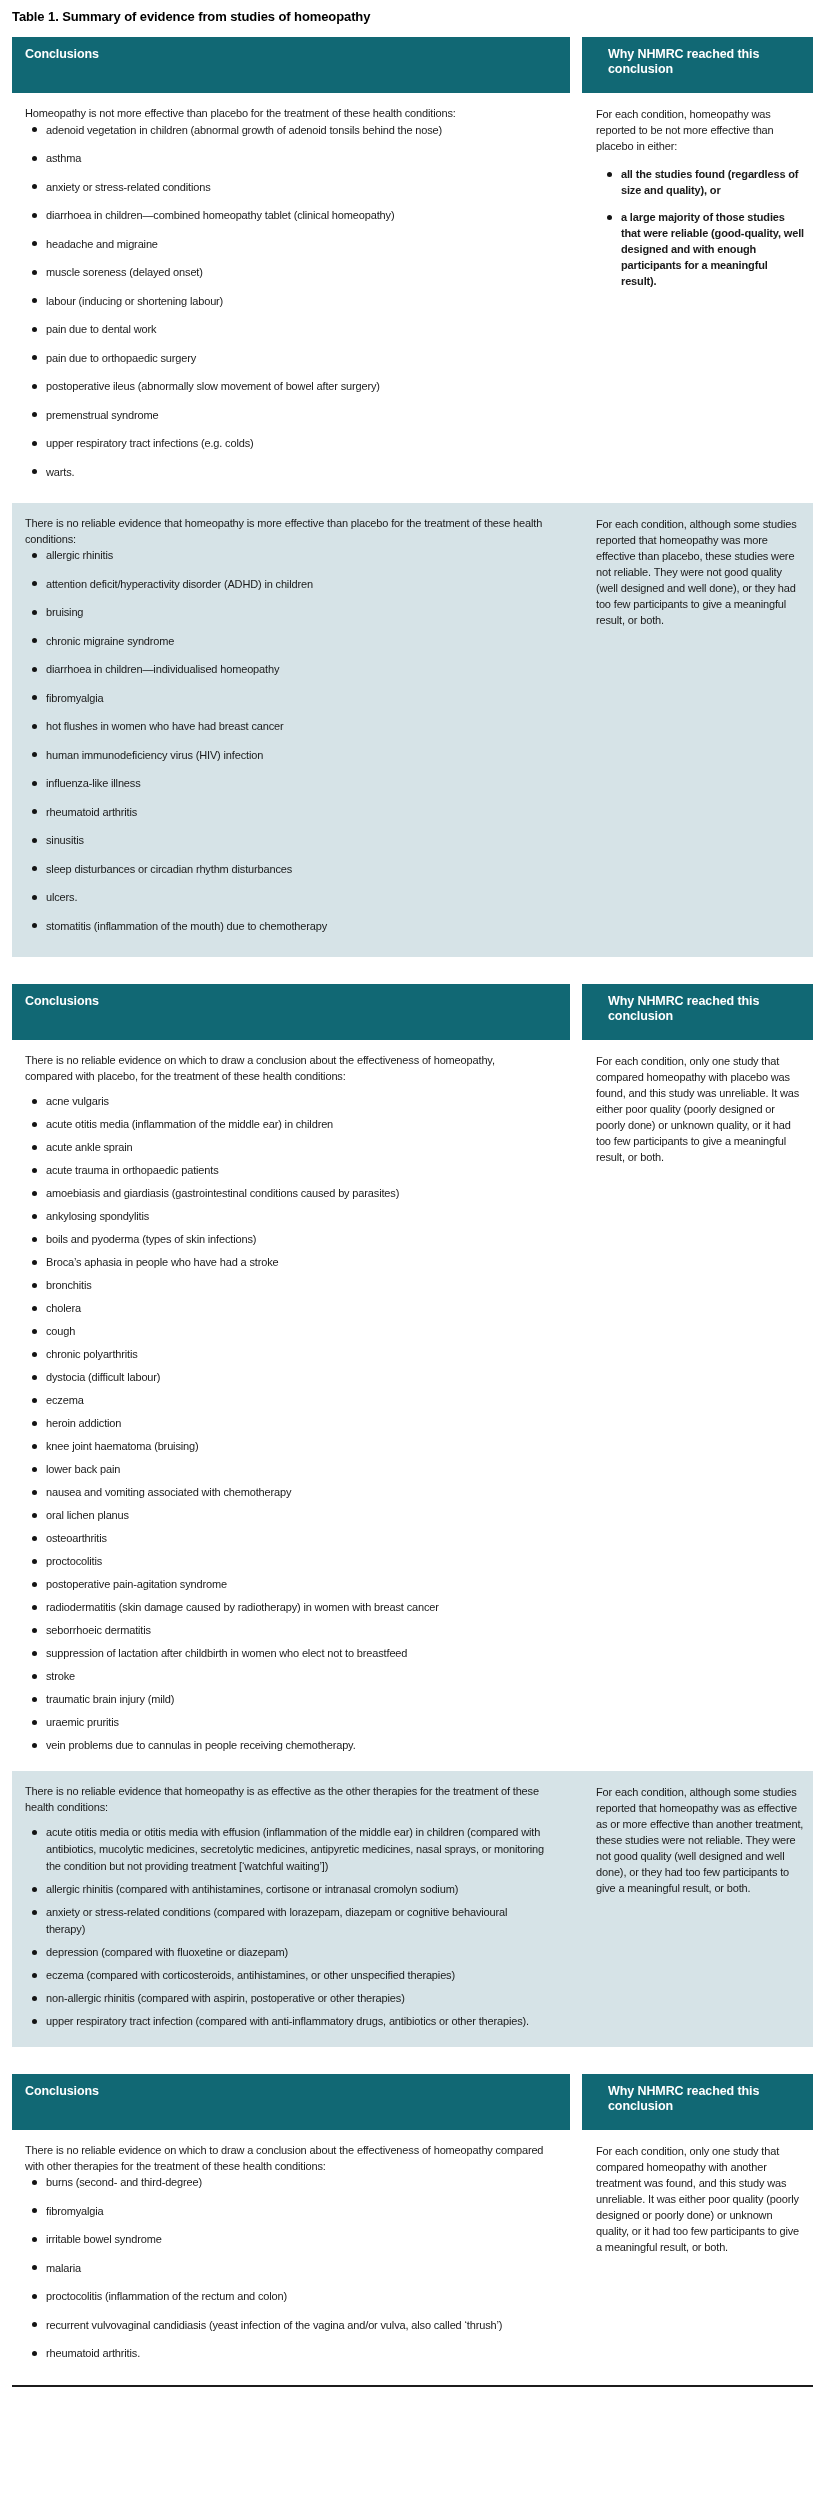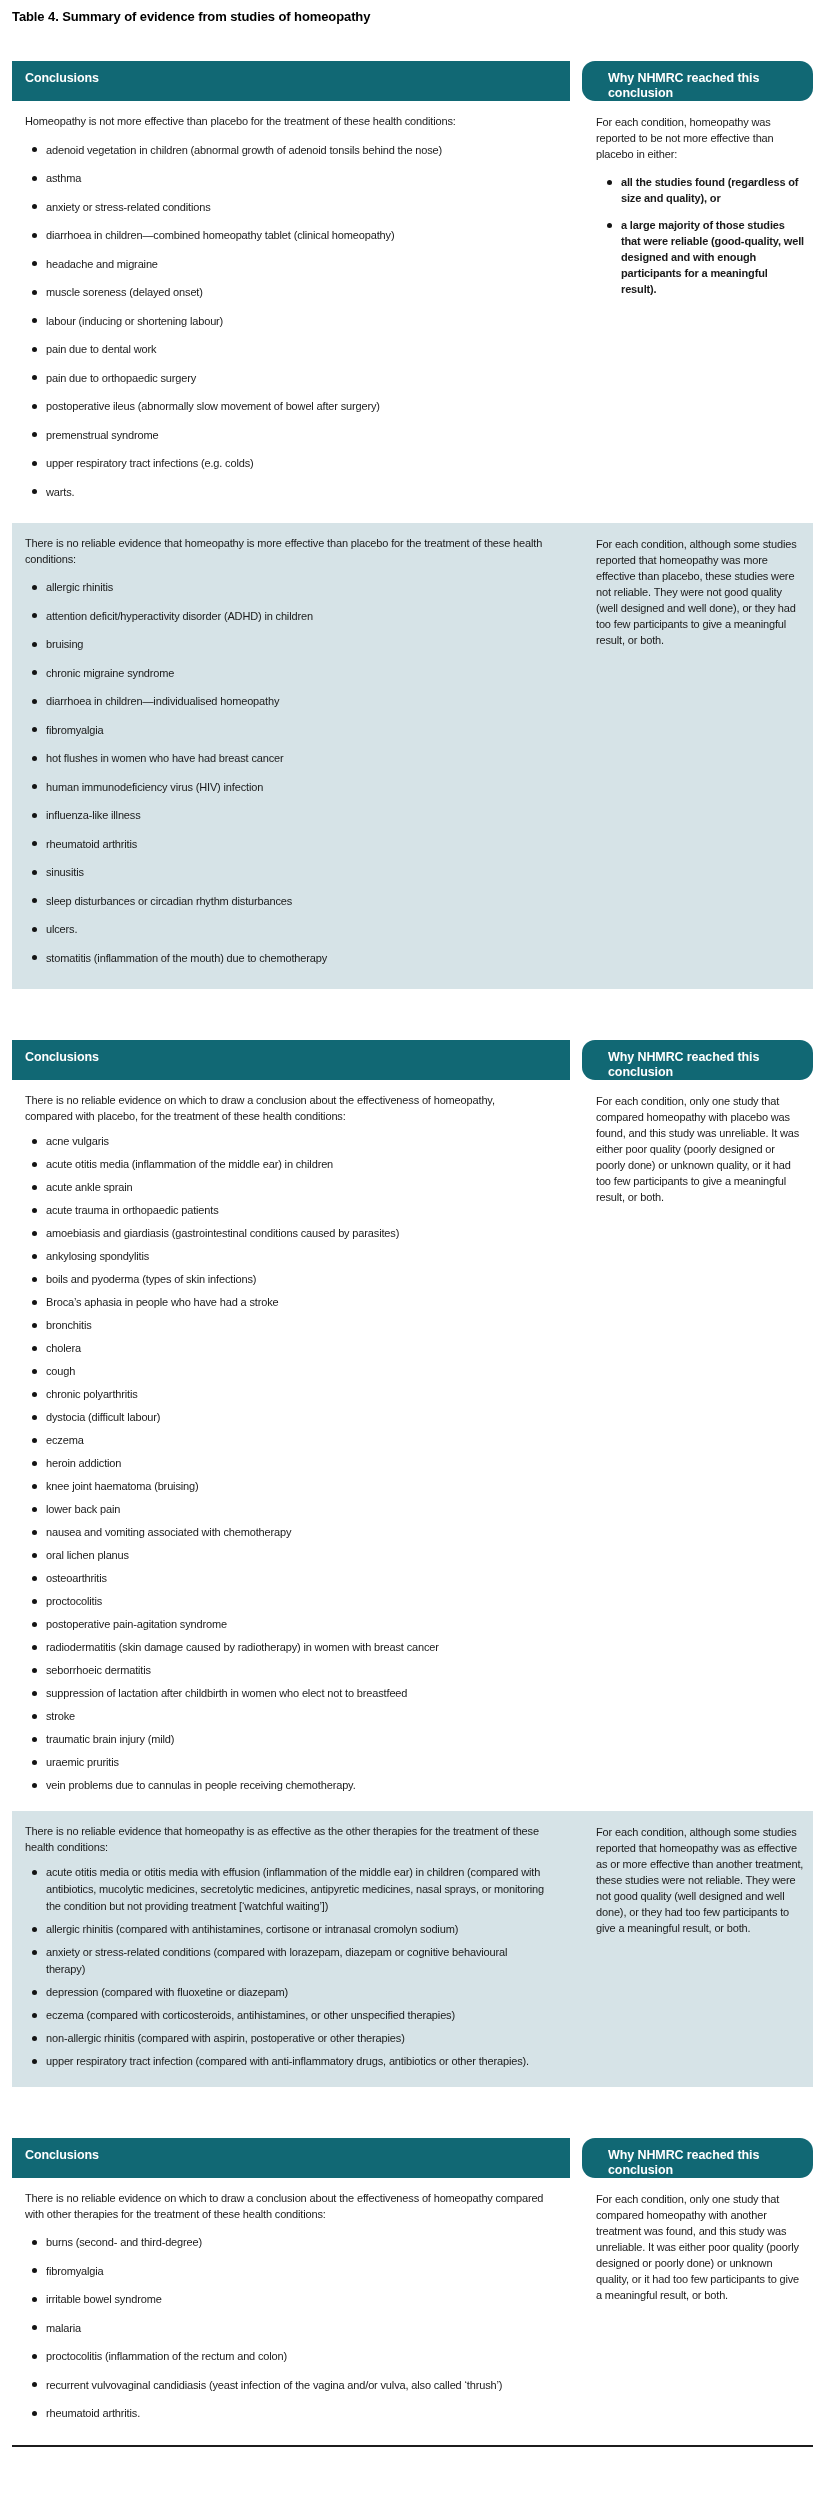--- a/index.html
+++ b/index.html
@@ -22,35 +22,34 @@
   .table:last-child { margin-bottom:0; }
   .head-row { display:flex; gap:12px; }
   .head-cell {
     background:var(--teal, #116874);
     color:#fff;
     font-weight:bold;
     font-size:12.5px;
     line-height:15px;
     letter-spacing:-0.1px;
     padding:10px 10px 0 13px;
-    height:40px;
+    height:56px;
     box-sizing:border-box;
-    margin-top:24px;
   }
   .head-cell.left { flex:0 0 558px; }
-  .head-cell.right { flex:1 1 auto; padding-left:26px;border-radius:13px; }
+  .head-cell.right { flex:1 1 auto; padding-left:26px; }
   .row { display:flex; font-size:11px; letter-spacing:-0.15px; }
   .row.shaded { background:var(--shade, #d6e3e7); }
   .cell { box-sizing:border-box; }
   .cell.left  { flex:0 0 558px; padding:13px 26px 11px 13px; }
   .cell.right { flex:1 1 auto;  padding:13px 8px 11px 26px; }
   .lead { margin:0; line-height:15.5px; }
   .cell.right .lead { line-height:16px; }
   ul.items { list-style:none; margin:0; padding:0; }
-  .cell.left  ul.items { margin-top:12px; }
+  .cell.left  ul.items { }
   .row.tight .cell.left ul.items { margin-top:9px; }
   .cell.right ul.items { margin-top:12px;font-weight:bold; }
   ul.items li { position:relative; }
   .cell.left  li { padding-left:21px; }
   .cell.right li { padding-left:25px; }
   ul.items li::before {
     content:"";
     position:absolute;
     width:5px; height:5px;
     border-radius:50%;
@@ -65,21 +64,21 @@
   ul.items li:last-child { margin-bottom:0; }
   .bottom-rule {
     border-top:2px solid #1c1c1c;
     height:0;
   }
 </style>
 </head>
 <body>
 
 <div class="doc">
-  <h1 class="title">Table 4. Summary of evidence from studies of homeopathy</h1>
+  <h1 class="title">Table 1. Summary of evidence from studies of homeopathy</h1>
   <div id="tables">
       <div class="table">
         <div class="head-row">
           <div class="head-cell left">Conclusions</div>
           <div class="head-cell right">Why NHMRC reached this conclusion</div>
         </div>
         <div class="row white loose">
           <div class="cell left">
             <p class="lead">Homeopathy is not more effective than placebo for the treatment of these health conditions:</p>
             <ul class="items">

